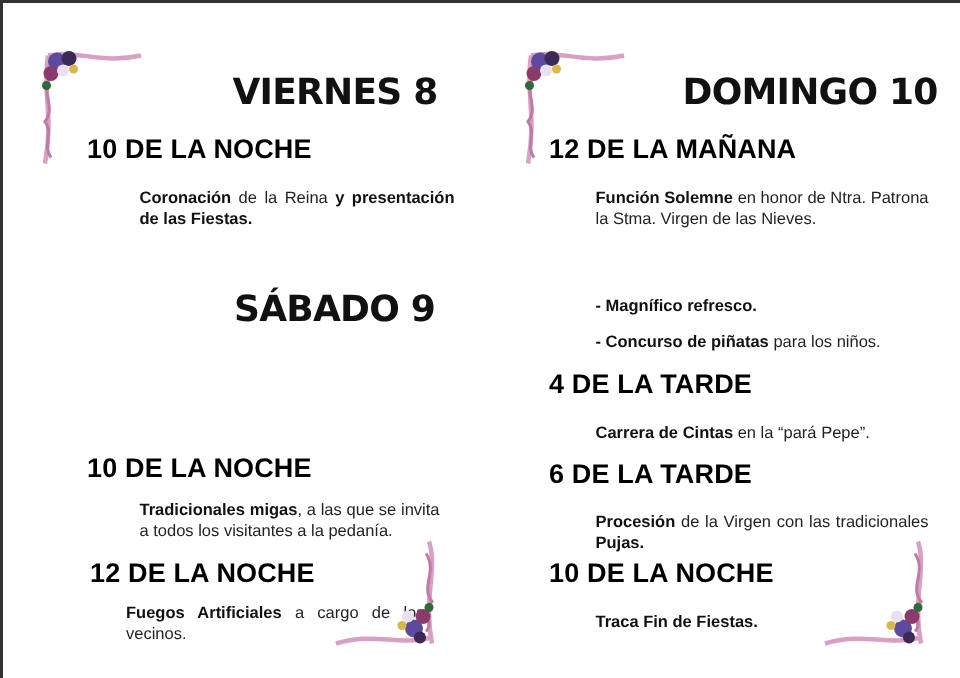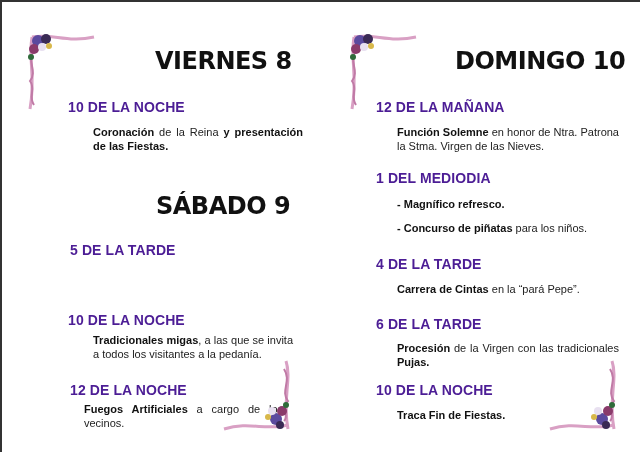--- a/index.html
+++ b/index.html
@@ -5,21 +5,21 @@
     html, body { margin:0; padding:0; }
     body { width:640px; height:452px; background:#ffffff; position:relative; overflow:hidden;
            font-family:"Liberation Sans", sans-serif; color:#111; }
     .frame { position:absolute; left:0; top:0; width:640px; height:452px; box-sizing:border-box;
              border-top:2px solid #333; border-left:2px solid #333; }
     .page { position:absolute; top:5px; height:452px; width:320px;text-decoration:underline; }
     .page.left { left:0; }
     .page.right { left:320px; }
     .day-title { position:absolute; font-family:"DejaVu Sans", sans-serif; font-weight:bold;
                  font-size:24px; letter-spacing:-0.5px; color:#111; margin:0; }
-    .time { position:absolute; font-weight:bold; font-size:14px; color:#4c1d95; margin:10px; letter-spacing:0.1px; }
+    .time { position:absolute; font-weight:bold; font-size:18px; color:#000000; margin:0; letter-spacing:0.1px; }
     .desc { position:absolute; font-size:11px; line-height:14px; color:#222; margin:16px; text-align:justify; }
     .desc b { font-weight:bold; color:#111; }
     .ornament { position:absolute; width:60px; height:80px; }
   </style>
 </head>
 <body>
 
 <div class="frame"></div>
 
 <div class="page left">
@@ -36,21 +36,20 @@
     <circle cx="9" cy="26" r="3" fill="#2f6b3a"></circle>
   </svg>
 
   <h1 class="day-title" style="left:155px; top:42px;">VIERNES 8</h1>
 
   <p class="time" style="left:58px; top:84px;">10 DE LA NOCHE</p>
   <p class="desc" style="left:77px; top:104px; width:210px;"><b>Coronación</b><span> de la Reina </span><b>y presentación de las Fiestas.</b></p>
 
   <h1 class="day-title" style="left:156px; top:187px;">SÁBADO 9</h1>
 
-  <p class="time" style="left:60px; top:227px;">5 DE LA TARDE</p>
 
   <p class="time" style="left:58px; top:297px;">10 DE LA NOCHE</p>
   <p class="desc" style="left:77px; top:312px; width:200px;"><b>Tradicionales migas</b><span>, a las que se invita a todos los visitantes a la pedanía.</span></p>
 
   <p class="time" style="left:60px; top:367px;">12 DE LA NOCHE</p>
   <p class="desc" style="left:68px; top:381px; width:199px;"><b>Fuegos Artificiales</b><span> a cargo de los vecinos.</span></p>
 
   <svg class="ornament" style="left:220px; top:354px; width:80px; height:76px;" viewBox="0 0 80 76">
     <path d="M66 2 C 72 20, 62 40, 68 70" stroke="#d9a0c4" stroke-width="3" fill="none"></path>
     <path d="M4 70 C 30 62, 45 72, 68 66" stroke="#d9a0c4" stroke-width="3" fill="none"></path>
@@ -76,21 +75,20 @@
     <circle cx="20" cy="16" r="4" fill="#e8e0f0"></circle>
     <circle cx="27" cy="15" r="3" fill="#d8b84a"></circle>
     <circle cx="9" cy="26" r="3" fill="#2f6b3a"></circle>
   </svg>
 
   <h1 class="day-title" style="left:135px; top:42px;">DOMINGO 10</h1>
 
   <p class="time" style="left:46px; top:84px;">12 DE LA MAÑANA</p>
   <p class="desc" style="left:61px; top:104px; width:222px;"><b>Función Solemne</b><span> en honor de Ntra. Patrona la Stma. Virgen de las Nieves.</span></p>
 
-  <p class="time" style="left:46px; top:155px;">1 DEL MEDIODIA</p>
   <p class="desc" style="left:61px; top:200px; width:230px;"><b>- Concurso de piñatas</b><span> para los niños.</span></p>
   <p class="desc" style="left:61px; top:176px; width:230px;"><b>- Magnífico refresco.</b><span></span></p>
 
   <p class="time" style="left:46px; top:241px;">4 DE LA TARDE</p>
   <p class="desc" style="left:61px; top:261px; width:230px;"><b>Carrera de Cintas</b><span> en la “pará Pepe”.</span></p>
 
   <p class="time" style="left:46px; top:301px;">6 DE LA TARDE</p>
   <p class="desc" style="left:61px; top:320px; width:222px;"><b>Procesión</b><span> de la Virgen con las tradicionales </span><b>Pujas.</b></p>
 
   <p class="time" style="left:46px; top:367px;">10 DE LA NOCHE</p>

